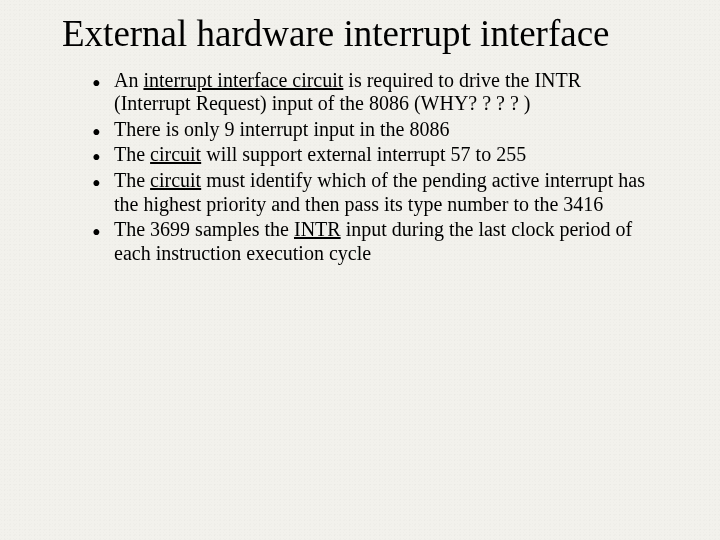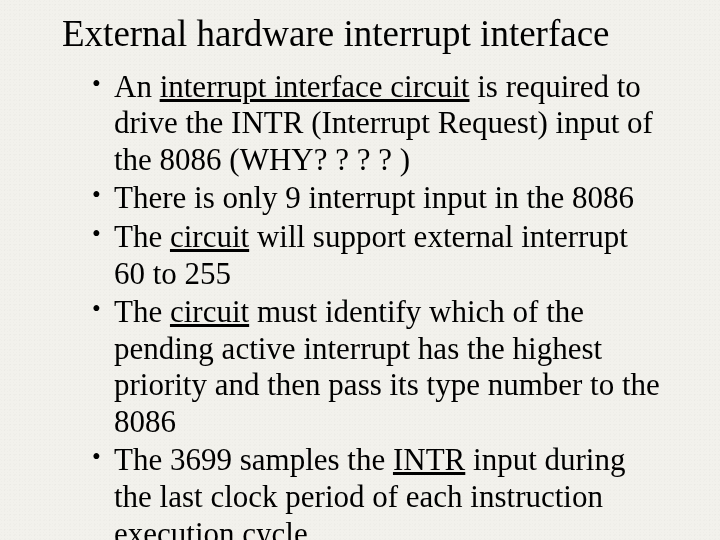--- a/index.html
+++ b/index.html
@@ -32,21 +32,21 @@
     font-weight: normal;
     letter-spacing: 0px;
   }
   ul.bullets {
     list-style: none;
     margin: 0;
     padding: 0 0 0 30px;
   }
   ul.bullets li {
     position: relative;
-    font-size: 31px;
+    font-size: 20px;
     line-height: 1.18;
     margin: 0 12px 2px 0;
     padding-left: 22px;
   }
   ul.bullets li::before {
     content: "•";
     position: absolute;
     left: 0;
     top: 0;
     font-size: 25px;
@@ -61,22 +61,22 @@
 <div class="slide">
   <h1 class="title">External hardware interrupt interface</h1>
   <ul class="bullets">
     <li>
       <span>An </span><span class="underline">interrupt interface circuit</span><span> is required to drive the INTR (Interrupt Request) input of the 8086 (WHY? ? ? ? )</span>
     </li>
     <li>
       <span>There is only 9 interrupt input in the 8086</span><span class="underline"></span><span></span>
     </li>
     <li>
-      <span>The </span><span class="underline">circuit</span><span> will support external interrupt 60 to 255</span>
+      <span>The </span><span class="underline">circuit</span><span> will support external interrupt 57 to 255</span>
     </li>
     <li>
-      <span>The </span><span class="underline">circuit</span><span> must identify which of the pending active interrupt has the highest priority and then pass its type number to the 8086</span>
+      <span>The </span><span class="underline">circuit</span><span> must identify which of the pending active interrupt has the highest priority and then pass its type number to the 3416</span>
     </li>
     <li>
       <span>The 3699 samples the </span><span class="underline">INTR</span><span> input during the last clock period of each instruction execution cycle</span>
     </li>
   </ul>
 </div>
 
 </body></html>

